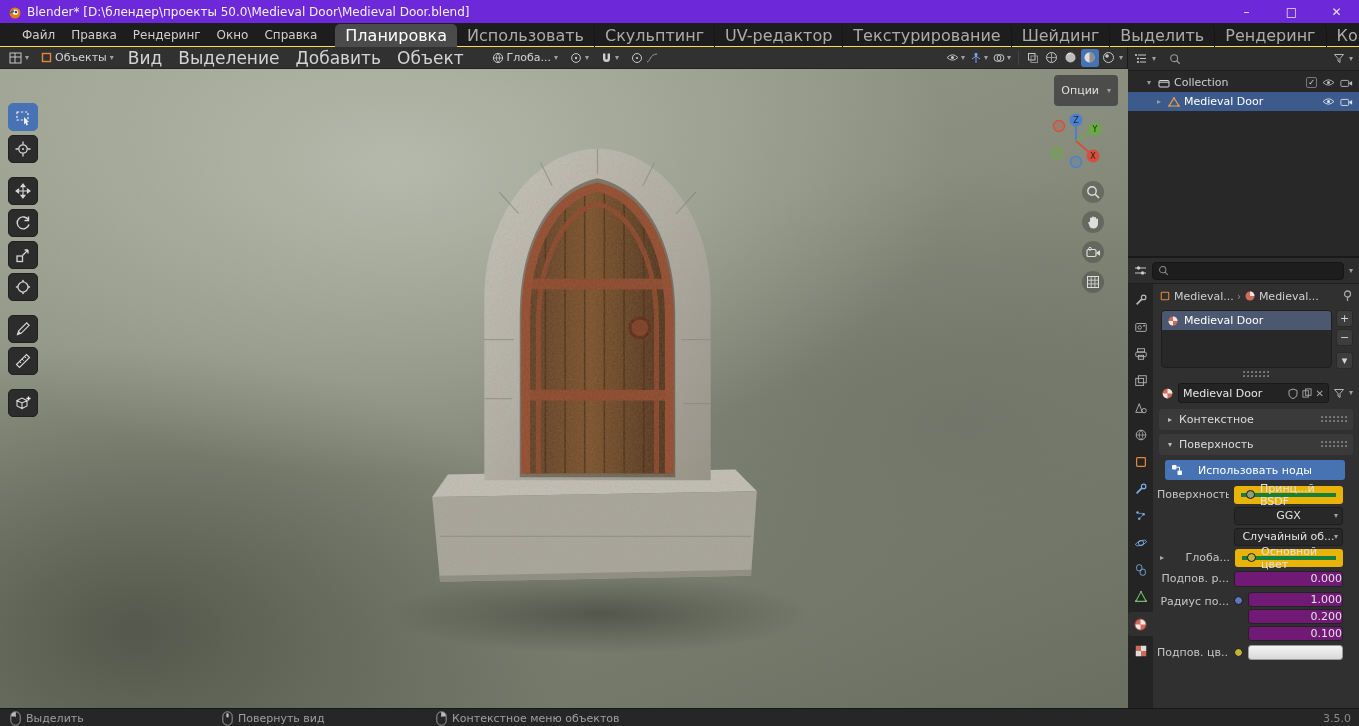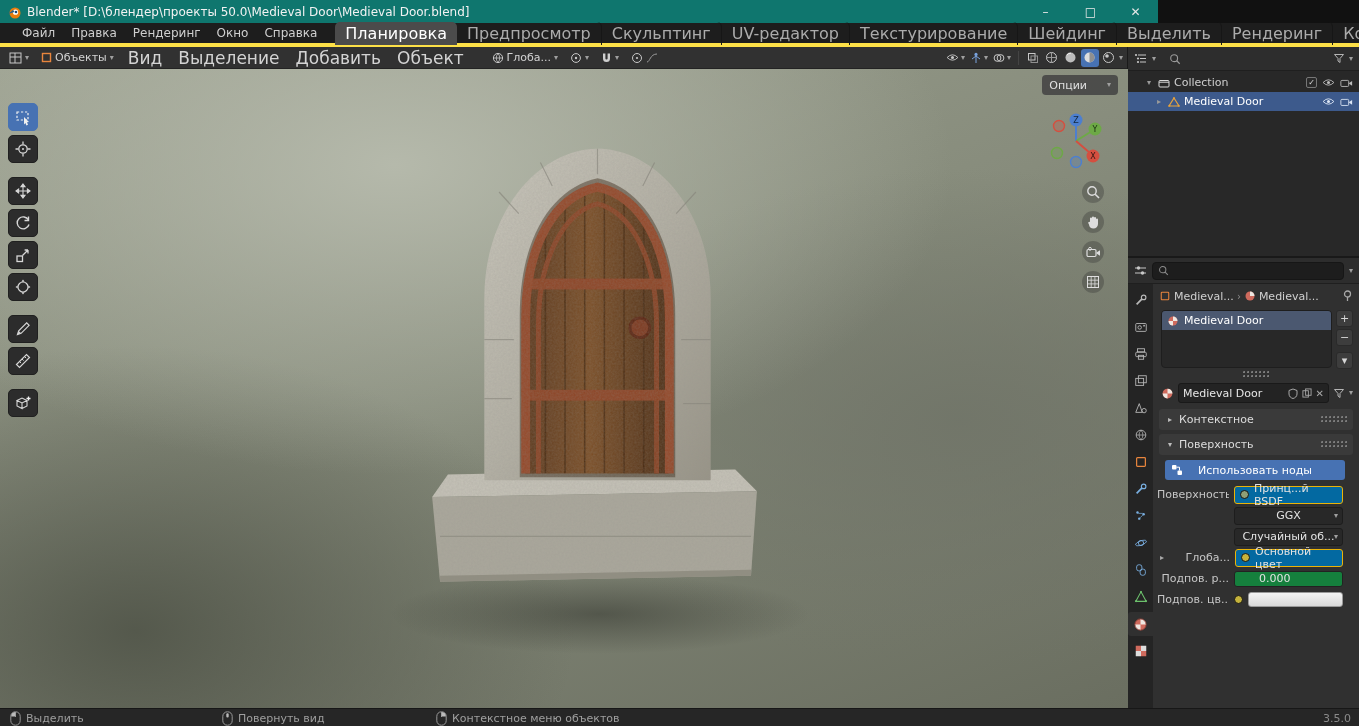--- a/index.html
+++ b/index.html
@@ -1,28 +1,28 @@
 <!DOCTYPE html>
 <html><head>
 <meta charset="utf-8">
 <style>
   *{margin:0;padding:0;box-sizing:border-box;font-family:"DejaVu Sans",sans-serif;}
   html,body{width:1359px;height:726px;overflow:hidden;background:#111;}
   #window{position:relative;width:1359px;height:726px;color:#d8d8d8;font-size:12px;user-select:none;}
   svg{display:block;}
 
   
-  .titlebar{position:absolute;left:0;top:0;width:1158px;height:23px;background:#0f766e;display:flex;align-items:center;color:#fff;}
+  .titlebar{position:absolute;left:0;top:0;width:1359px;height:23px;background:#6d28d9;display:flex;align-items:center;color:#fff;}
   .title-logo{margin:0 6px 0 7px;}
   .title-text{font-size:12px;color:#f2f2f2;white-space:nowrap;}
   .win-controls{margin-left:auto;display:flex;height:23px;}
   .win-btn{width:45px;height:23px;display:flex;align-items:center;justify-content:center;font-size:12px;color:#e8e8e8;cursor:default;}
 
   
-  .topbar{position:absolute;left:0;top:23px;width:1359px;height:24px;background:#1d1d1d;display:flex;align-items:center;border-bottom:4px solid #fde047;}
+  .topbar{position:absolute;left:0;top:23px;width:1359px;height:24px;background:#1d1d1d;display:flex;align-items:center;border-bottom:1px solid #fde047;}
   .app-logo{margin:0 6px 0 8px;}
   .menu-item{padding:0 8px;line-height:24px;color:#cfcfcf;font-size:12px;white-space:nowrap;}
   .tabs{display:flex;margin-left:10px;height:24px;align-items:flex-end;}
   .tab{padding:0 10px;line-height:23px;font-size:16px;color:#ababab;border-radius:5px 5px 0 0;white-space:nowrap;border-right:1px solid #161616;}
   .tab.active{background:#4b4b4b;color:#fff;border-right:none;}
   .top-right{margin-left:auto;display:flex;align-items:center;gap:4px;padding-right:8px;}
   .widget{display:flex;align-items:center;gap:3px;background:#262626;border-radius:4px;padding:1px 5px;height:19px;}
   .w-label{font-size:11px;color:#ddd;white-space:nowrap;text-decoration:underline;}
   .chev{font-size:8px;color:#9f9f9f;line-height:1;}
   .tiny-btn{display:flex;align-items:center;justify-content:center;width:14px;height:15px;color:#bdbdbd;font-size:10px;}
@@ -41,21 +41,21 @@
   
   .vp-canvas{position:absolute;left:0;top:22px;width:1128px;height:639px;overflow:hidden;
     background:
       radial-gradient(900px 500px at 35% 15%, rgba(183,187,173,.95), rgba(183,187,173,0) 62%),
       radial-gradient(700px 420px at 85% 55%, rgba(112,116,104,.85), rgba(112,116,104,0) 60%),
       radial-gradient(800px 520px at 12% 88%, rgba(80,84,72,.9), rgba(80,84,72,0) 55%),
       linear-gradient(160deg,#9ba08f 0%, #878c7c 45%, #6a6e60 100%);}
   .ground-shadow{position:absolute;left:390px;top:505px;width:420px;height:80px;border-radius:50%;
     background:radial-gradient(closest-side, rgba(38,40,34,.45), rgba(38,40,34,0));}
   .door-svg{position:absolute;left:430px;top:62px;}
-  .options-pill{position:absolute;right:10px;top:6px;background:rgba(66,66,66,.85);border-radius:4px;height:20px;display:flex;align-items:center;gap:20px;padding:0 7px;font-size:11px;color:#e0e0e0;z-index:4;}
+  .options-pill{position:absolute;right:10px;top:6px;background:rgba(66,66,66,.85);border-radius:4px;height:31px;display:flex;align-items:center;gap:8px;padding:0 7px;font-size:11px;color:#e0e0e0;z-index:4;}
   .nav-gizmo{position:absolute;right:20px;top:40px;opacity:.95;}
   .vp-side{position:absolute;right:24px;top:112px;display:flex;flex-direction:column;gap:8px;align-items:center;}
   .side-btn{width:22px;height:22px;border-radius:50%;background:rgba(52,52,52,.35);display:flex;align-items:center;justify-content:center;}
 
   
   .toolbar{position:absolute;left:8px;top:34px;display:flex;flex-direction:column;gap:4px;z-index:4;}
   .tool-btn{width:30px;height:28px;background:#2c2c2c;border:1px solid #202020;border-radius:5px;display:flex;align-items:center;justify-content:center;}
   .tool-btn.active{background:#4772b3;border-color:#4772b3;}
   .tool-gap{height:6px;}
 
@@ -102,24 +102,24 @@
   .expander{width:10px;font-size:8px;color:#bdbdbd;text-align:center;}
 
   .use-nodes{height:20px;margin:5px 14px 4px 12px;background:#4772b3;border-radius:3px;display:flex;align-items:center;justify-content:center;gap:6px;color:#fff;position:relative;}
   .use-nodes svg{position:absolute;left:6px;top:4px;}
 
   .prop-row{min-height:21px;display:flex;align-items:center;padding:1px 16px 1px 4px;gap:5px;}
   .p-exp{width:10px;font-size:8px;color:#aaa;text-align:center;}
   .p-label{width:72px;text-align:right;color:#c6c6c6;white-space:nowrap;overflow:hidden;flex:none;}
   .fieldwrap{flex:1;display:flex;align-items:center;gap:4px;min-width:0;}
   .field{flex:1;height:18px;border-radius:3px;display:flex;align-items:center;color:#e2e2e2;min-width:0;}
-  .field.btn{background:#0369a1;border:1px solid #eab308;padding:0 5px;gap:5px;justify-content:flex-end;}
+  .field.btn{background:#15803d;border:7px solid #eab308;padding:0 5px;gap:5px;justify-content:flex-end;}
   .field.menu{background:#282828;border:1px solid #1d1d1d;justify-content:center;position:relative;}
   .field.menu .chev{position:absolute;right:4px;}
-  .field.num{background:#15803d;border:1px solid #222;justify-content:flex-start;height:16px;padding-left:24px;}
+  .field.num{background:#701a75;border:1px solid #222;justify-content:flex-end;height:16px;}
   .socket-dot{width:9px;height:9px;border-radius:50%;border:1px solid #161616;flex:none;}
   .dot-shader{background:#8f9f76;}
   .dot-yellow{background:#c5b33c;}
   .dot-blue{background:#5f77b9;}
   .stack{flex:1;display:flex;flex-direction:column;gap:2px;}
   .swatch{flex:1;height:15px;border-radius:3px;background:linear-gradient(#f4f4f4,#d9d9d9);border:1px solid #9a9a9a;}
 
   
   .statusbar{position:absolute;left:0;top:708px;width:1359px;height:18px;background:#262626;border-top:1px solid #171717;color:#9f9f9f;font-size:11px;}
   .sb-item{position:absolute;top:0;height:18px;display:flex;align-items:center;gap:5px;}
@@ -152,21 +152,21 @@
         <circle cx="10" cy="6.2" r="1.2" fill="#1b4a76"></circle>
         <path d="M1,8.5 L6.5,4.5 l1.6,2.2z" fill="#2a5f8a"></path>
     </svg>
     <span class="menu-item">Файл</span>
     <span class="menu-item">Правка</span>
     <span class="menu-item">Рендеринг</span>
     <span class="menu-item">Окно</span>
     <span class="menu-item">Справка</span>
     <div class="tabs">
       <span class="tab active">Планировка</span>
-      <span class="tab">Предпросмотр</span>
+      <span class="tab">Использовать</span>
       <span class="tab">Скульптинг</span>
       <span class="tab">UV-редактор</span>
       <span class="tab">Текстурирование</span>
       <span class="tab">Шейдинг</span>
       <span class="tab">Выделить</span>
       <span class="tab">Рендеринг</span>
       <span class="tab">Композитинг</span>
     </div>
     <div class="top-right">
       <div class="widget">
@@ -786,20 +786,35 @@
 
             <div class="prop-row">
               <span class="p-label">Подпов. р...</span>
               <div class="fieldwrap">
                 <div class="field num">
                   <span>0.000</span>
                 </div>
               </div>
             </div>
 
+            <div class="prop-row" style="align-items:flex-start;padding-top:3px">
+              <span class="p-label" style="margin-top:3px">Радиус по...</span>
+              <span class="socket-dot dot-blue" style="margin-top:4px"></span>
+              <div class="stack">
+                <div class="field num">
+                    <span>1.000</span>
+                  </div>
+                <div class="field num">
+                    <span>0.200</span>
+                  </div>
+                <div class="field num">
+                    <span>0.100</span>
+                  </div>
+              </div>
+            </div>
 
             <div class="prop-row">
               <span class="p-label">Подпов. цв...</span>
               <span class="socket-dot dot-yellow"></span>
               <div class="fieldwrap">
                 <div class="swatch"></div>
               </div>
             </div>
 
           </div>

